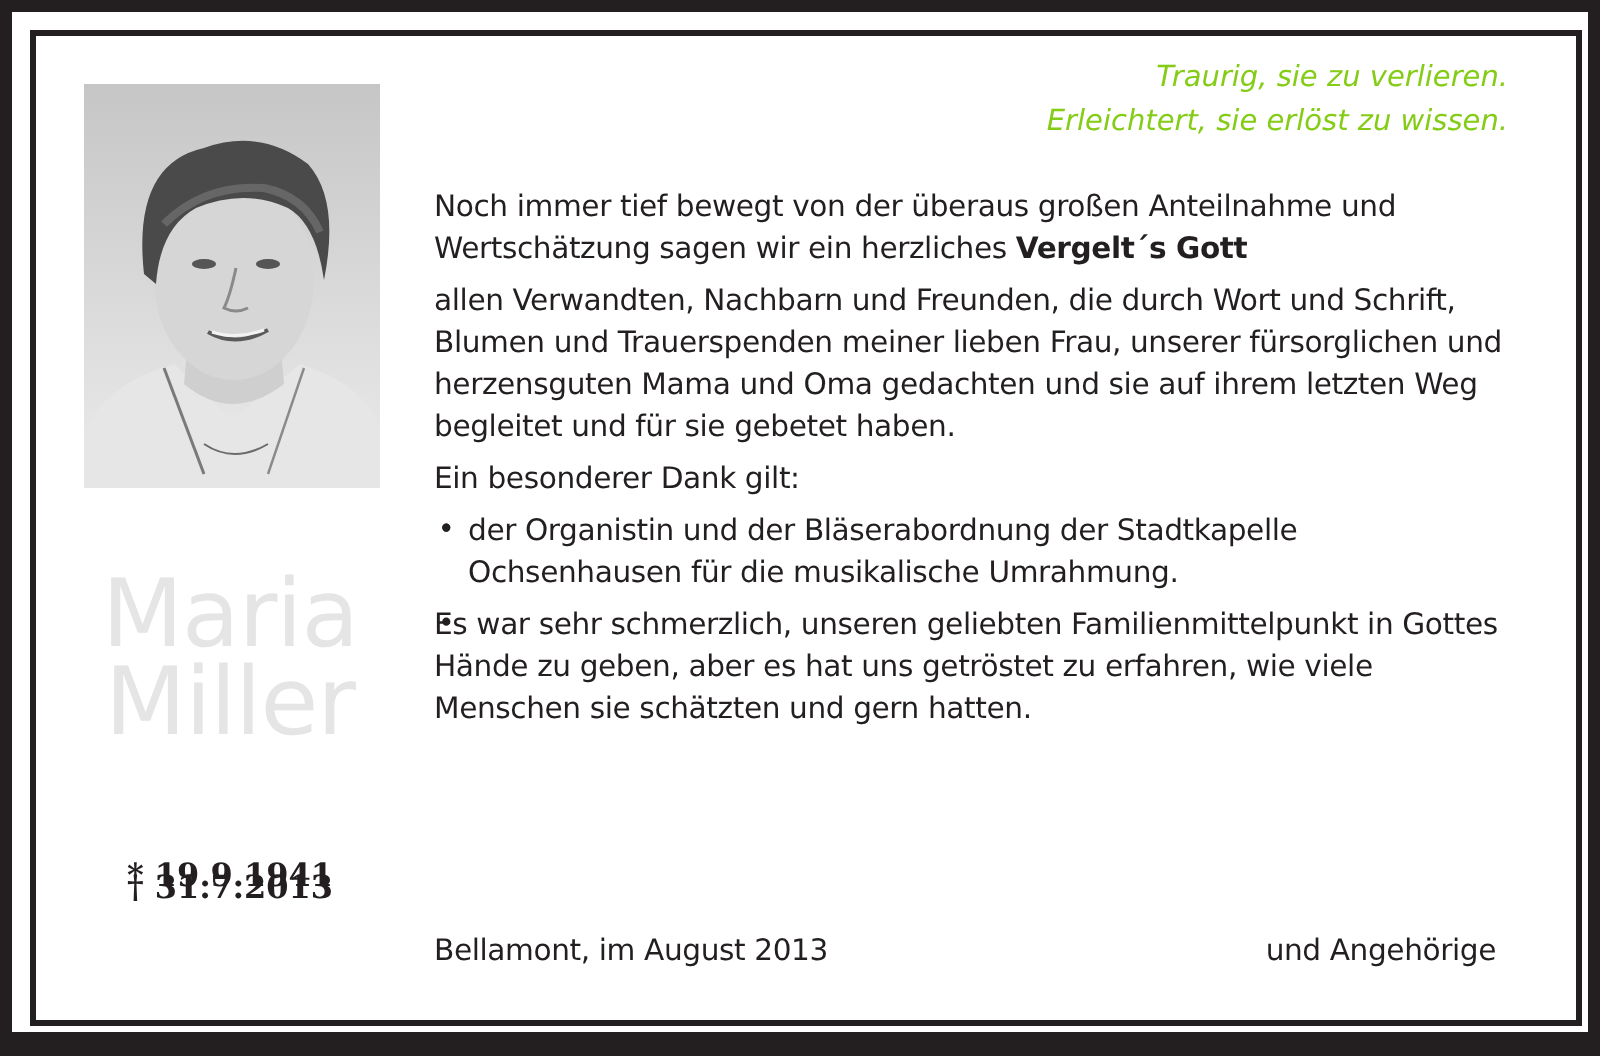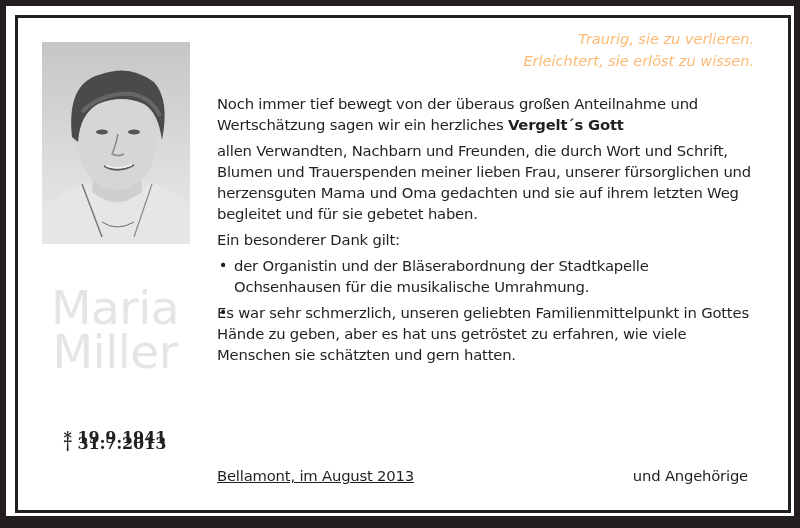--- a/index.html
+++ b/index.html
@@ -33,37 +33,37 @@
   .dates {
     position: absolute; left: 30px; width: 170px; text-align: center;
     font-family: "DejaVu Serif", serif; font-weight: bold;
     font-size: 16px; line-height: 26px;
   }
   .dates.born { top: 425px; }
   .dates.died { top: 431px; }
   .motto {
     position: absolute; right: 46px; top: 28px; text-align: right;
     font-family: "DejaVu Sans", sans-serif; font-style: italic;
-    font-size: 14.5px; line-height: 22px; color: #fdba74;
+    font-size: 14.5px; line-height: 22px; color: #84cc16;
   }
   .body {
     position: absolute; left: 217px; top: 93px; width: 540px;
     font-family: "DejaVu Sans", sans-serif; font-size: 14.8px; line-height: 21px;
     letter-spacing: -0.2px;
   }
   .body p { margin: 0 0 5px 0; }
   .body b { font-weight: bold; }
   .body ul { list-style: none; margin: 0 0 5px 0; padding: 0; }
   .body li { position: relative; padding-left: 17px; margin-bottom: 5px; }
   .body li .bullet {
     position: absolute; left: 2px; top: 0; font-size: 14px;
   }
   .signoff-place {
     position: absolute; left: 217px; top: 465px;
-    font-size: 14.8px; line-height: 21px; letter-spacing: -0.2px; text-decoration: underline;
+    font-size: 14.8px; line-height: 21px; letter-spacing: -0.2px;
   }
   .signoff-name {
     position: absolute; right: 52px; top: 465px; text-align: right;
     font-size: 14.8px; line-height: 21px; letter-spacing: -0.2px;
   }
   .signoff-name .who { font-family: "DejaVu Serif", serif; font-weight: bold; display: block; font-size: 14.5px; }
   .signoff-name .rel { display: block; }
 </style>
 </head>
 <body>

